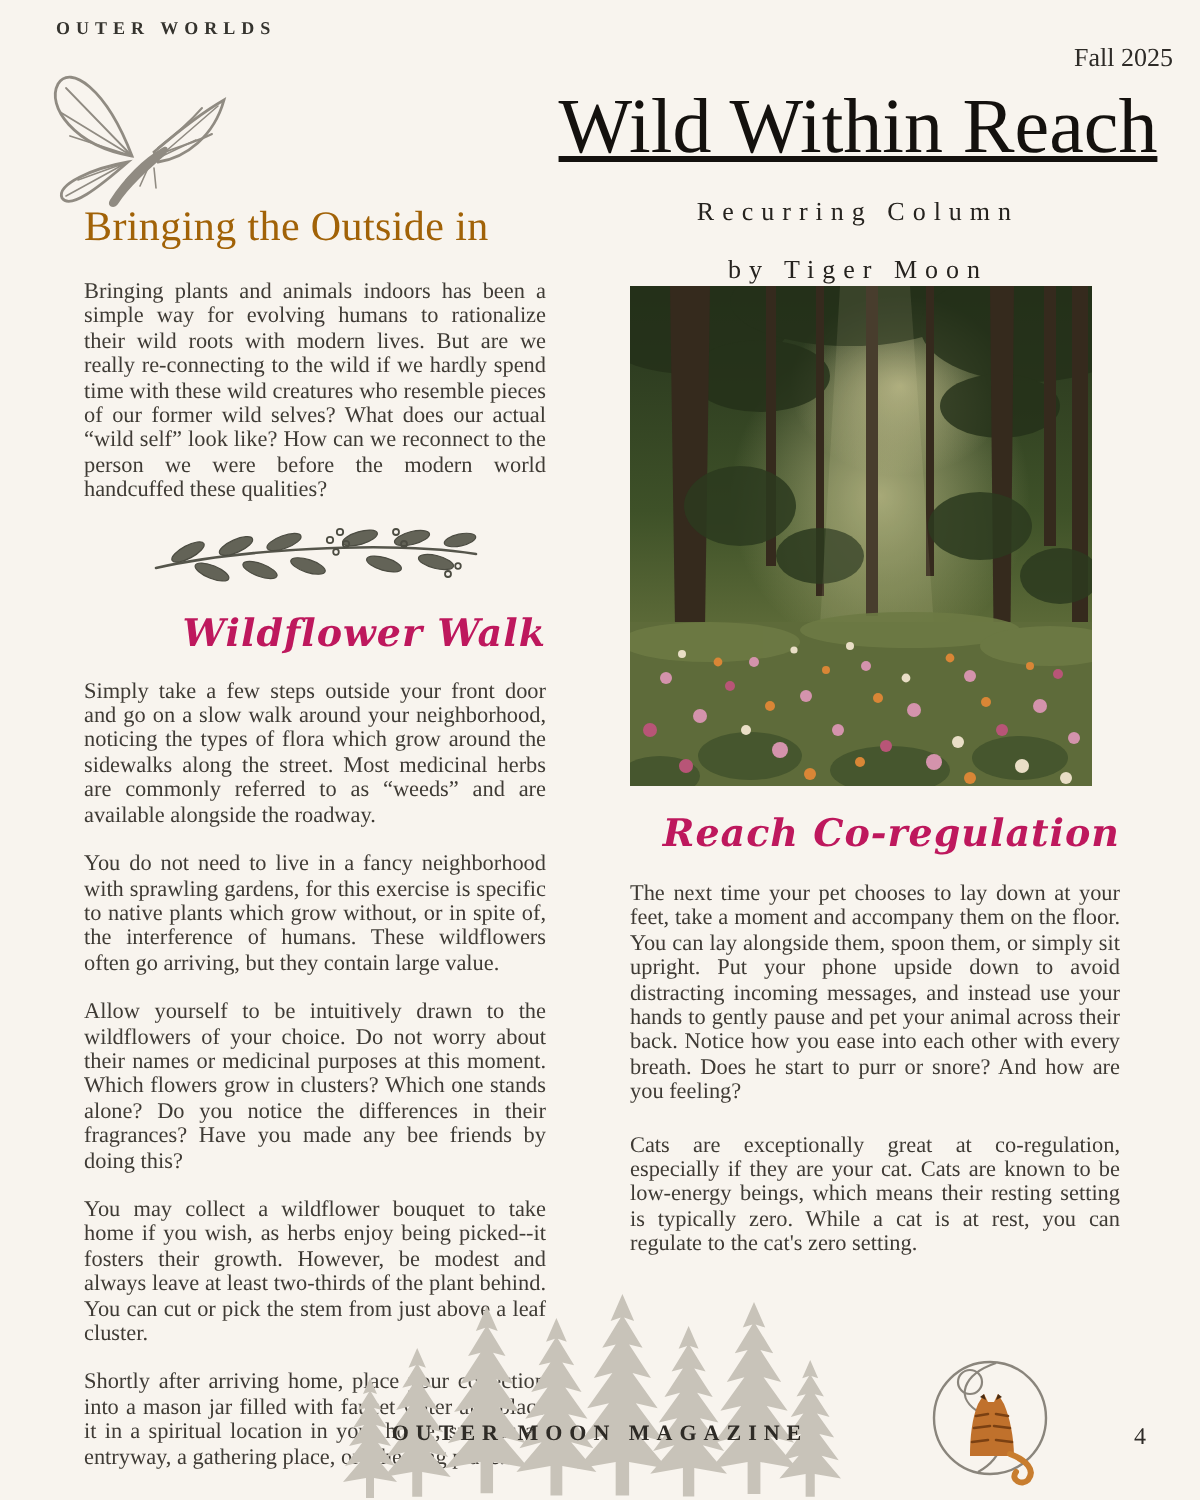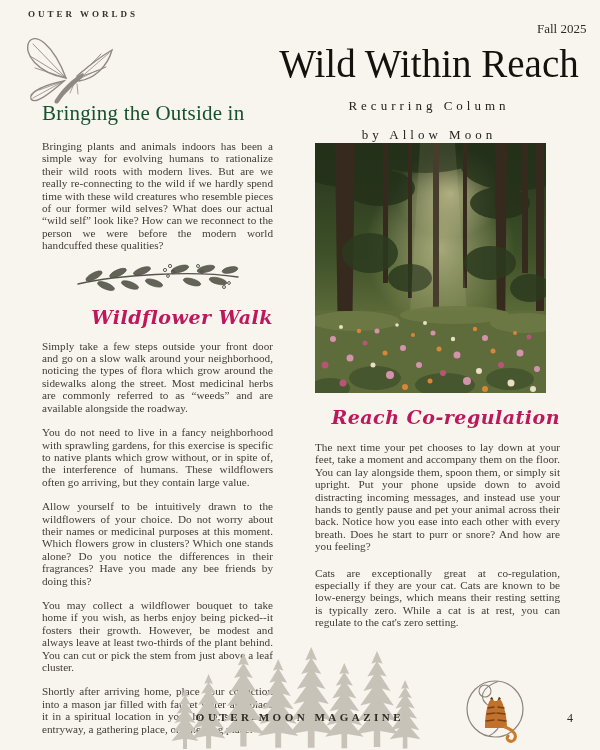--- a/index.html
+++ b/index.html
@@ -8,27 +8,27 @@
     background:#f8f4ee;color:#403c36;
     font-family:"Liberation Serif", serif;
   }
   .abs{position:absolute;}
   
   .publication{left:28px;top:9px;font-size:9px;letter-spacing:3px;color:#35332e;font-weight:bold;}
   .issue{left:537px;top:21px;font-size:13px;color:#2e2b27;}
   .pagenum{left:567px;top:711px;font-size:12px;color:#2e2b27;}
   
   .header-block{left:268px;top:44px;width:322px;text-align:center;}
-  .main-title{font-size:39px;line-height:1.05;color:#14110e;font-weight:400;margin:0;}
+  .main-title{font-size:39px;line-height:1.05;color:#14110e;font-weight:400;margin:0;text-decoration:underline;}
   .subtitle{font-size:13px;letter-spacing:4px;color:#26231f;margin-top:7px;line-height:1.35;}
   .subtitle div{white-space:nowrap;margin-top:12px;}
   
   .left-col{left:42px;top:101px;width:231px;}
   .right-col{left:315px;top:143px;width:245px;}
-  .col-heading{font-size:21px;font-weight:400;color:#14532d;margin:0;letter-spacing:0.2px;}
+  .col-heading{font-size:21px;font-weight:400;color:#a16207;margin:0;letter-spacing:0.2px;}
   p.body-text{font-size:11.2px;line-height:12.4px;text-align:justify;margin:12px 0 0 0;color:#3f3b35;}
   p.first{margin-top:14px;}
   .script-heading{
     font-family:"DejaVu Serif", serif;font-style:italic;font-weight:bold;
     font-size:19px;color:#be185d;text-align:right;margin:10px 0 0 0;letter-spacing:0.5px;
   }
   .divider-wrap{text-align:center;margin-top:8px;height:36px;}
   .photo-frame{width:231px;height:250px;overflow:hidden;display:block;}
   
   .trees{left:170px;top:644px;width:256px;height:106px;}
@@ -55,21 +55,21 @@
     <path d="M61,51 C71,47 79,45 87,41" stroke-width="1"></path>
     <path d="M55,58 l-4,9 M58,58 l1,10 M52,57 l-8,7" stroke-width="0.8"></path>
   </g>
   <path d="M36,74 C43,63 53,53 62,48 C65,46 66,49 63,52 C55,59 45,68 40,76 C38,79 34,77 36,74 Z" fill="#908b82"></path>
 </svg>
 
 <div class="abs header-block">
   <h1 class="main-title">Wild Within Reach</h1>
   <div class="subtitle">
     <div>Recurring Column</div>
-    <div>by Allow Moon</div>
+    <div>by Tiger Moon</div>
   </div>
 </div>
 
 <div class="abs left-col">
   <h2 class="col-heading">Bringing the Outside in</h2>
   <p class="body-text first">Bringing plants and animals indoors has been a simple way for evolving humans to rationalize their wild roots with modern lives. But are we really re-connecting to the wild if we hardly spend time with these wild creatures who resemble pieces of our former wild selves? What does our actual “wild self” look like? How can we reconnect to the person we were before the modern world handcuffed these qualities?</p>
 
   <div class="divider-wrap">
     <svg width="172" height="36" viewBox="0 0 172 36" fill="none">
       <path d="M6,24 C45,15 120,10 166,17" stroke="#55554b" stroke-width="1.3" fill="none" stroke-linecap="round"></path>

